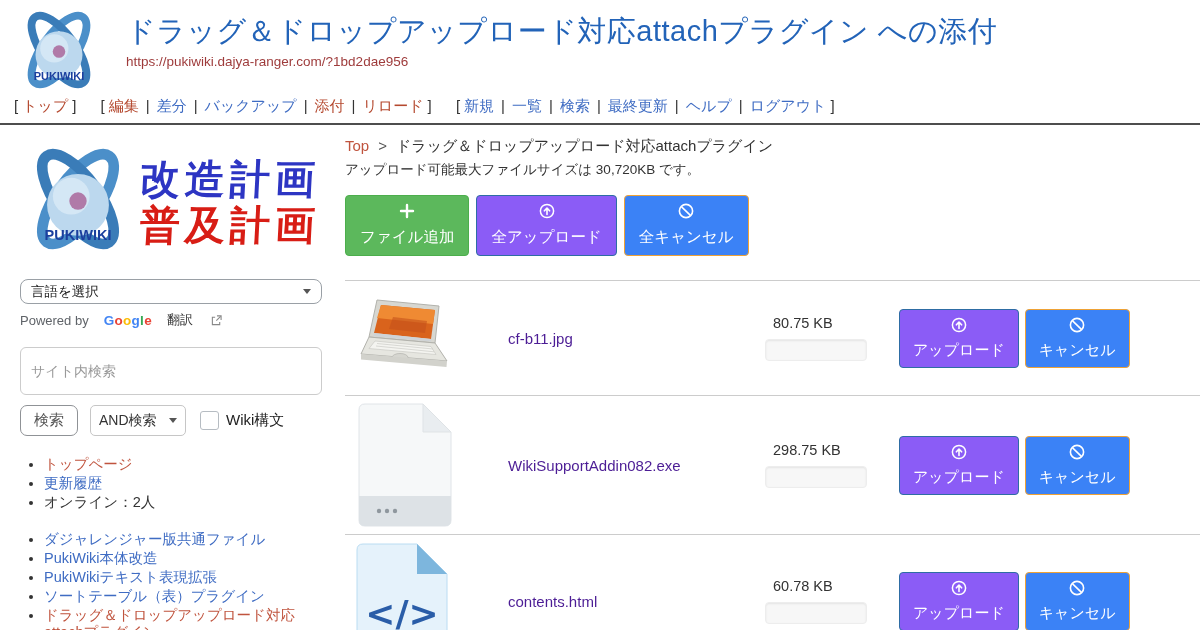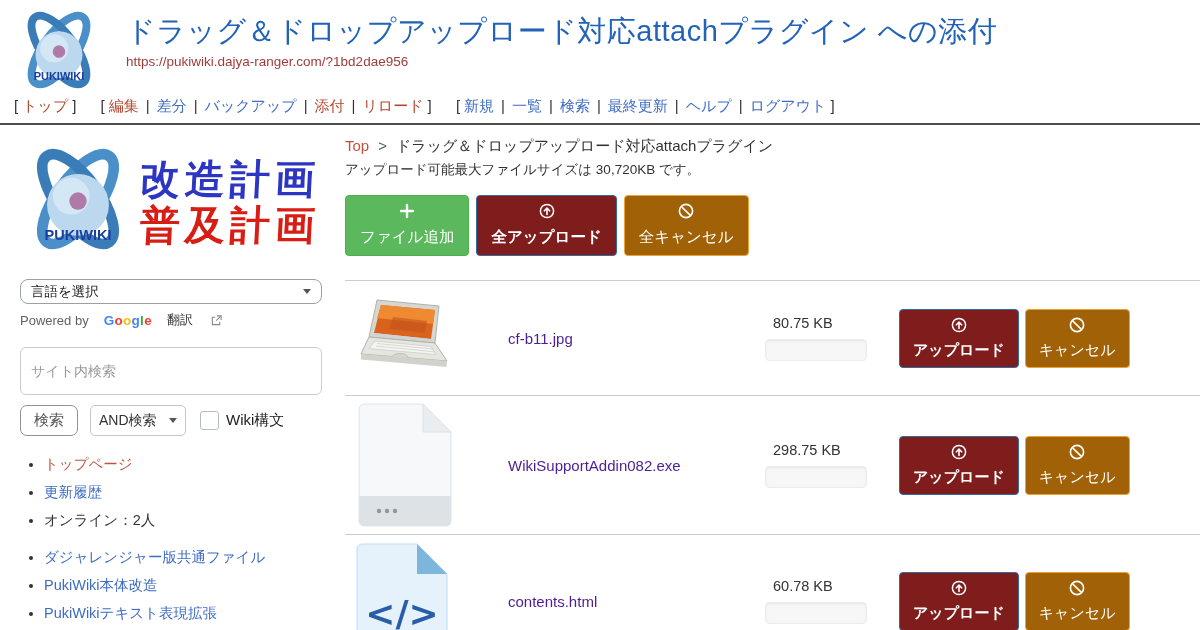--- a/index.html
+++ b/index.html
@@ -45,21 +45,21 @@
 
   .search-input{display:block;margin-top:18px;width:302px;height:48px;box-sizing:border-box;border:1px solid #ccc;border-radius:6px;padding:0 10px;font-size:14px;font-family:"Liberation Sans",sans-serif;color:#333;}
   .search-input::placeholder{color:#999;}
   .search-row{margin-top:10px;display:flex;align-items:center;}
   .btn-search{background:#fff;border:1px solid #8f9296;border-radius:7px;color:#555;font-size:15px;padding:5px 13px;cursor:pointer;font-family:"Liberation Sans",sans-serif;}
   .mode{margin-left:12px;width:96px;height:31px;border:1px solid #c6c6c6;border-radius:5px;padding:0 8px;font-size:14px;color:#333;}
   .checkbox{margin-left:14px;width:17px;height:17px;border:1px solid #b6bcc2;border-radius:3px;background:#fff;display:inline-block;cursor:pointer;}
   .cblabel{margin-left:7px;font-size:15px;color:#222;}
 
   .side-list{margin:20px 0 0 0;padding:0 0 0 24px;font-size:14.5px;line-height:17px;color:#333;}
-  .side-list li{margin:11px 0 1px 0;}
+  .side-list li{margin:2px 0 1px 0;}
   .side-list a{text-decoration:none;cursor:pointer;}
   .lblue{color:#3f6cc3;}
   .lred{color:#c0543e;}
   .plain{color:#333;}
 
   .section-box{margin:8px 4px 0 0;background:#f0f7fe;border:1px solid #cde0f5;padding:4px 0 6px 12px;font-size:17.5px;font-weight:bold;}
   .section-box a{color:#1a5eb8;text-decoration:none;cursor:pointer;}
   .extlink{margin-left:3px;vertical-align:1px;}
 
   
@@ -67,22 +67,22 @@
   .breadcrumb a{color:#c0543e;text-decoration:none;cursor:pointer;}
   .breadcrumb .bsep{margin:0 9px;color:#555;}
   .breadcrumb .cur{color:#333;}
   .attach-link{display:inline-block;margin-top:18px;font-size:13.5px;color:#3f6cc3;text-decoration:none;cursor:pointer;}
   .note{margin-top:5px;font-size:13.5px;color:#333;}
 
   .toolbar{margin-top:16px;display:flex;gap:7px;}
   .btn{display:inline-flex;align-items:center;gap:8px;color:#fff;border-radius:4px;font-size:15.5px;padding:7px 14px;border:1px solid transparent;cursor:pointer;font-family:"Liberation Sans",sans-serif;flex-direction:column;}
   .btn svg{flex:none;}
   .btn-green{background:#5cb85c;border-color:#4cae4c;}
-  .btn-blue{background:#7f1d1d;border-color:#2e6da4;font-weight:bold;}
-  .btn-orange{background:#a16207;border-color:#eea236;}
+  .btn-blue{background:#8b5cf6;border-color:#2e6da4;}
+  .btn-orange{background:#3b82f6;border-color:#eea236;}
   .btn-sm{font-size:15px;padding:7px 13px;}
 
   .file-list{margin-top:24px;}
   .file-row{display:flex;align-items:center;border-top:1px solid #ccc;}
   .r1{height:114px;} .r2{height:138px;} .r3{height:132px;}
   .cell-icon{width:155px;flex:none;padding-left:8px;box-sizing:border-box;display:flex;align-items:center;}
   .cell-name{width:265px;flex:none;padding-left:8px;box-sizing:border-box;font-size:15px;color:#4c1d95;word-break:break-all;}
   .cell-size{width:118px;flex:none;font-size:14.5px;color:#333;}
   .size-text{margin-bottom:8px;padding-left:8px;}
   .progress{width:100px;height:20px;background:#f7f7f7;border:1px solid #ededed;border-radius:4px;box-shadow:inset 0 1px 2px rgba(0,0,0,.08);overflow:hidden;}

